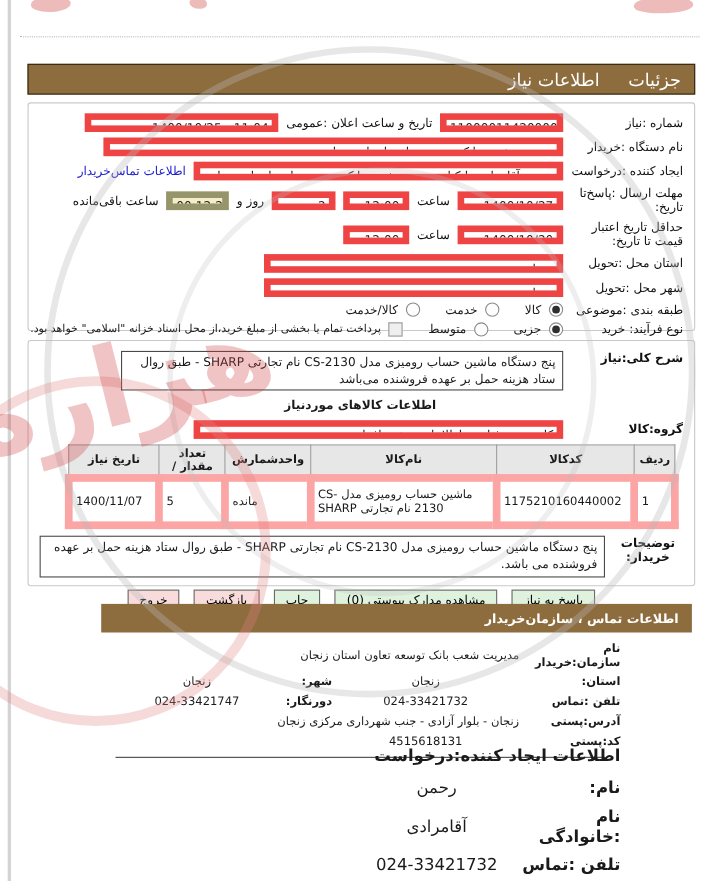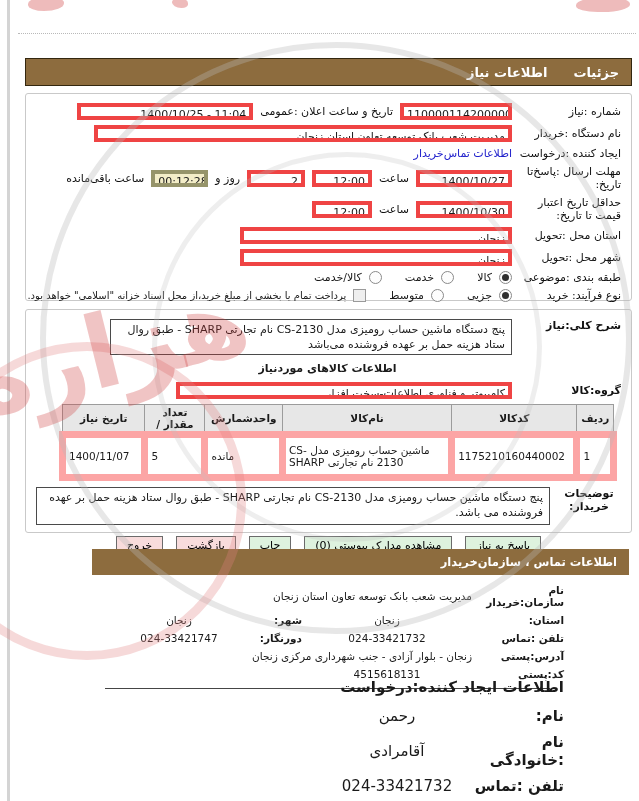--- a/index.html
+++ b/index.html
@@ -2,32 +2,32 @@
 <html lang="fa" dir="rtl"><head>
 <meta charset="utf-8">
 <style>
   html,body{margin:0;padding:0;background:#fff;}
   body{width:639px;height:801px;overflow:hidden;font-family:"DejaVu Sans",sans-serif;}
   .page{position:relative;width:639px;height:801px;background:#fff;direction:rtl;font-size:11px;color:#1a1a1a;}
   .scroll-strip{position:absolute;left:7px;top:0;width:3px;height:801px;background:#d4d4d4;}
   .dotted-sep{position:absolute;left:18px;top:33px;width:618px;border-top:1px dotted #b9b9b9;}
   
   .tabbar{position:absolute;left:25px;top:58px;width:607px;height:28px;background:#8d6c3e;border:1px solid #33270f;box-sizing:border-box;display:flex;align-items:center;direction:rtl;padding-right:12px;gap:26px;}
-  .tab{color:#fff;font-size:13px;cursor:pointer;font-weight:bold;}
+  .tab{color:#fff;font-size:16px;cursor:pointer;}
   
   .panel{position:absolute;left:25px;width:607px;background:#fff;border:1px solid #c9c9c9;border-radius:3px;box-sizing:border-box;padding:9px 10px 6px 10px;}
   .panel1{top:93px;height:208px;}
   .panel2{top:309px;height:224px;}
   .frow{display:flex;align-items:center;direction:rtl;margin-bottom:5px;gap:7px;}
   .frow.top{align-items:flex-start;}
   .lbl{width:102px;flex:0 0 102px;color:#111;}
   .lbl.stack{display:flex;flex-direction:column;line-height:13px;}
   .lbl.auto{width:auto;flex:0 0 auto;}
   .lbl.b{font-weight:bold;}
-  .inp{border:4px solid #ef4444;background:#fff;height:17px;line-height:15px;padding:0 3px;box-sizing:border-box;text-align:right;overflow:hidden;white-space:nowrap;font-size:11px;}
+  .inp{border:6px solid #ef4444;background:#fff;height:17px;line-height:15px;padding:0 3px;box-sizing:border-box;text-align:right;overflow:hidden;white-space:nowrap;font-size:11px;}
   .ltr{direction:ltr;}
   .w112{width:112px;} .w176{width:176px;} .w418{width:418px;} .w336{width:336px;}
   .w114{width:96px;} .w60{width:60px;} .w58{width:58px;} .w272{width:272px;} .w57{width:57px;}
   .yellow{background:#f3edc8;border-color:#96946a;text-align:center;}
   .link{color:#2222cc;cursor:pointer;text-decoration:none;}
   .radio{display:inline-block;width:11px;height:11px;border:1px solid #8a8a8a;border-radius:50%;background:#fdfdfd;position:relative;flex:0 0 11px;}
   .radio.sel::after{content:'';position:absolute;left:2px;top:2px;right:2px;bottom:2px;background:#2f2f2f;border-radius:50%;}
   .checkbox{display:inline-block;width:11px;height:11px;border:1px solid #9a9a9a;background:#efefef;flex:0 0 11px;}
   .optlbl{margin-left:16px;}
   .small{font-size:10px;white-space:nowrap;margin-left:0;}
@@ -85,20 +85,21 @@
       <span class="inp ltr w112">1100001142000009</span>
       <span class="lbl auto">تاریخ و ساعت اعلان :عمومی</span>
       <span class="inp ltr w176">1400/10/25 - 11:04</span>
     </div>
     <div class="frow">
       <span class="lbl">نام دستگاه :خریدار</span>
       <span class="inp w418">مدیریت شعب بانک توسعه تعاون استان زنجان</span>
     </div>
     <div class="frow">
       <span class="lbl">ایجاد کننده :درخواست</span>
+      <span class="inp w336">رحمن آقامرادی بانکیار مدیریت شعب بانک توسعه تعاون استان زنجان</span>
       <a class="link">اطلاعات تماس‌خریدار</a>
     </div>
     <div class="frow">
       <span class="lbl stack">
         <span>مهلت ارسال :پاسخ‌تا</span>
         <span>تاریخ:</span>
       </span>
       <span class="inp ltr w114">1400/10/27</span>
       <span class="lbl auto">ساعت</span>
       <span class="inp ltr w60">12:00</span>

